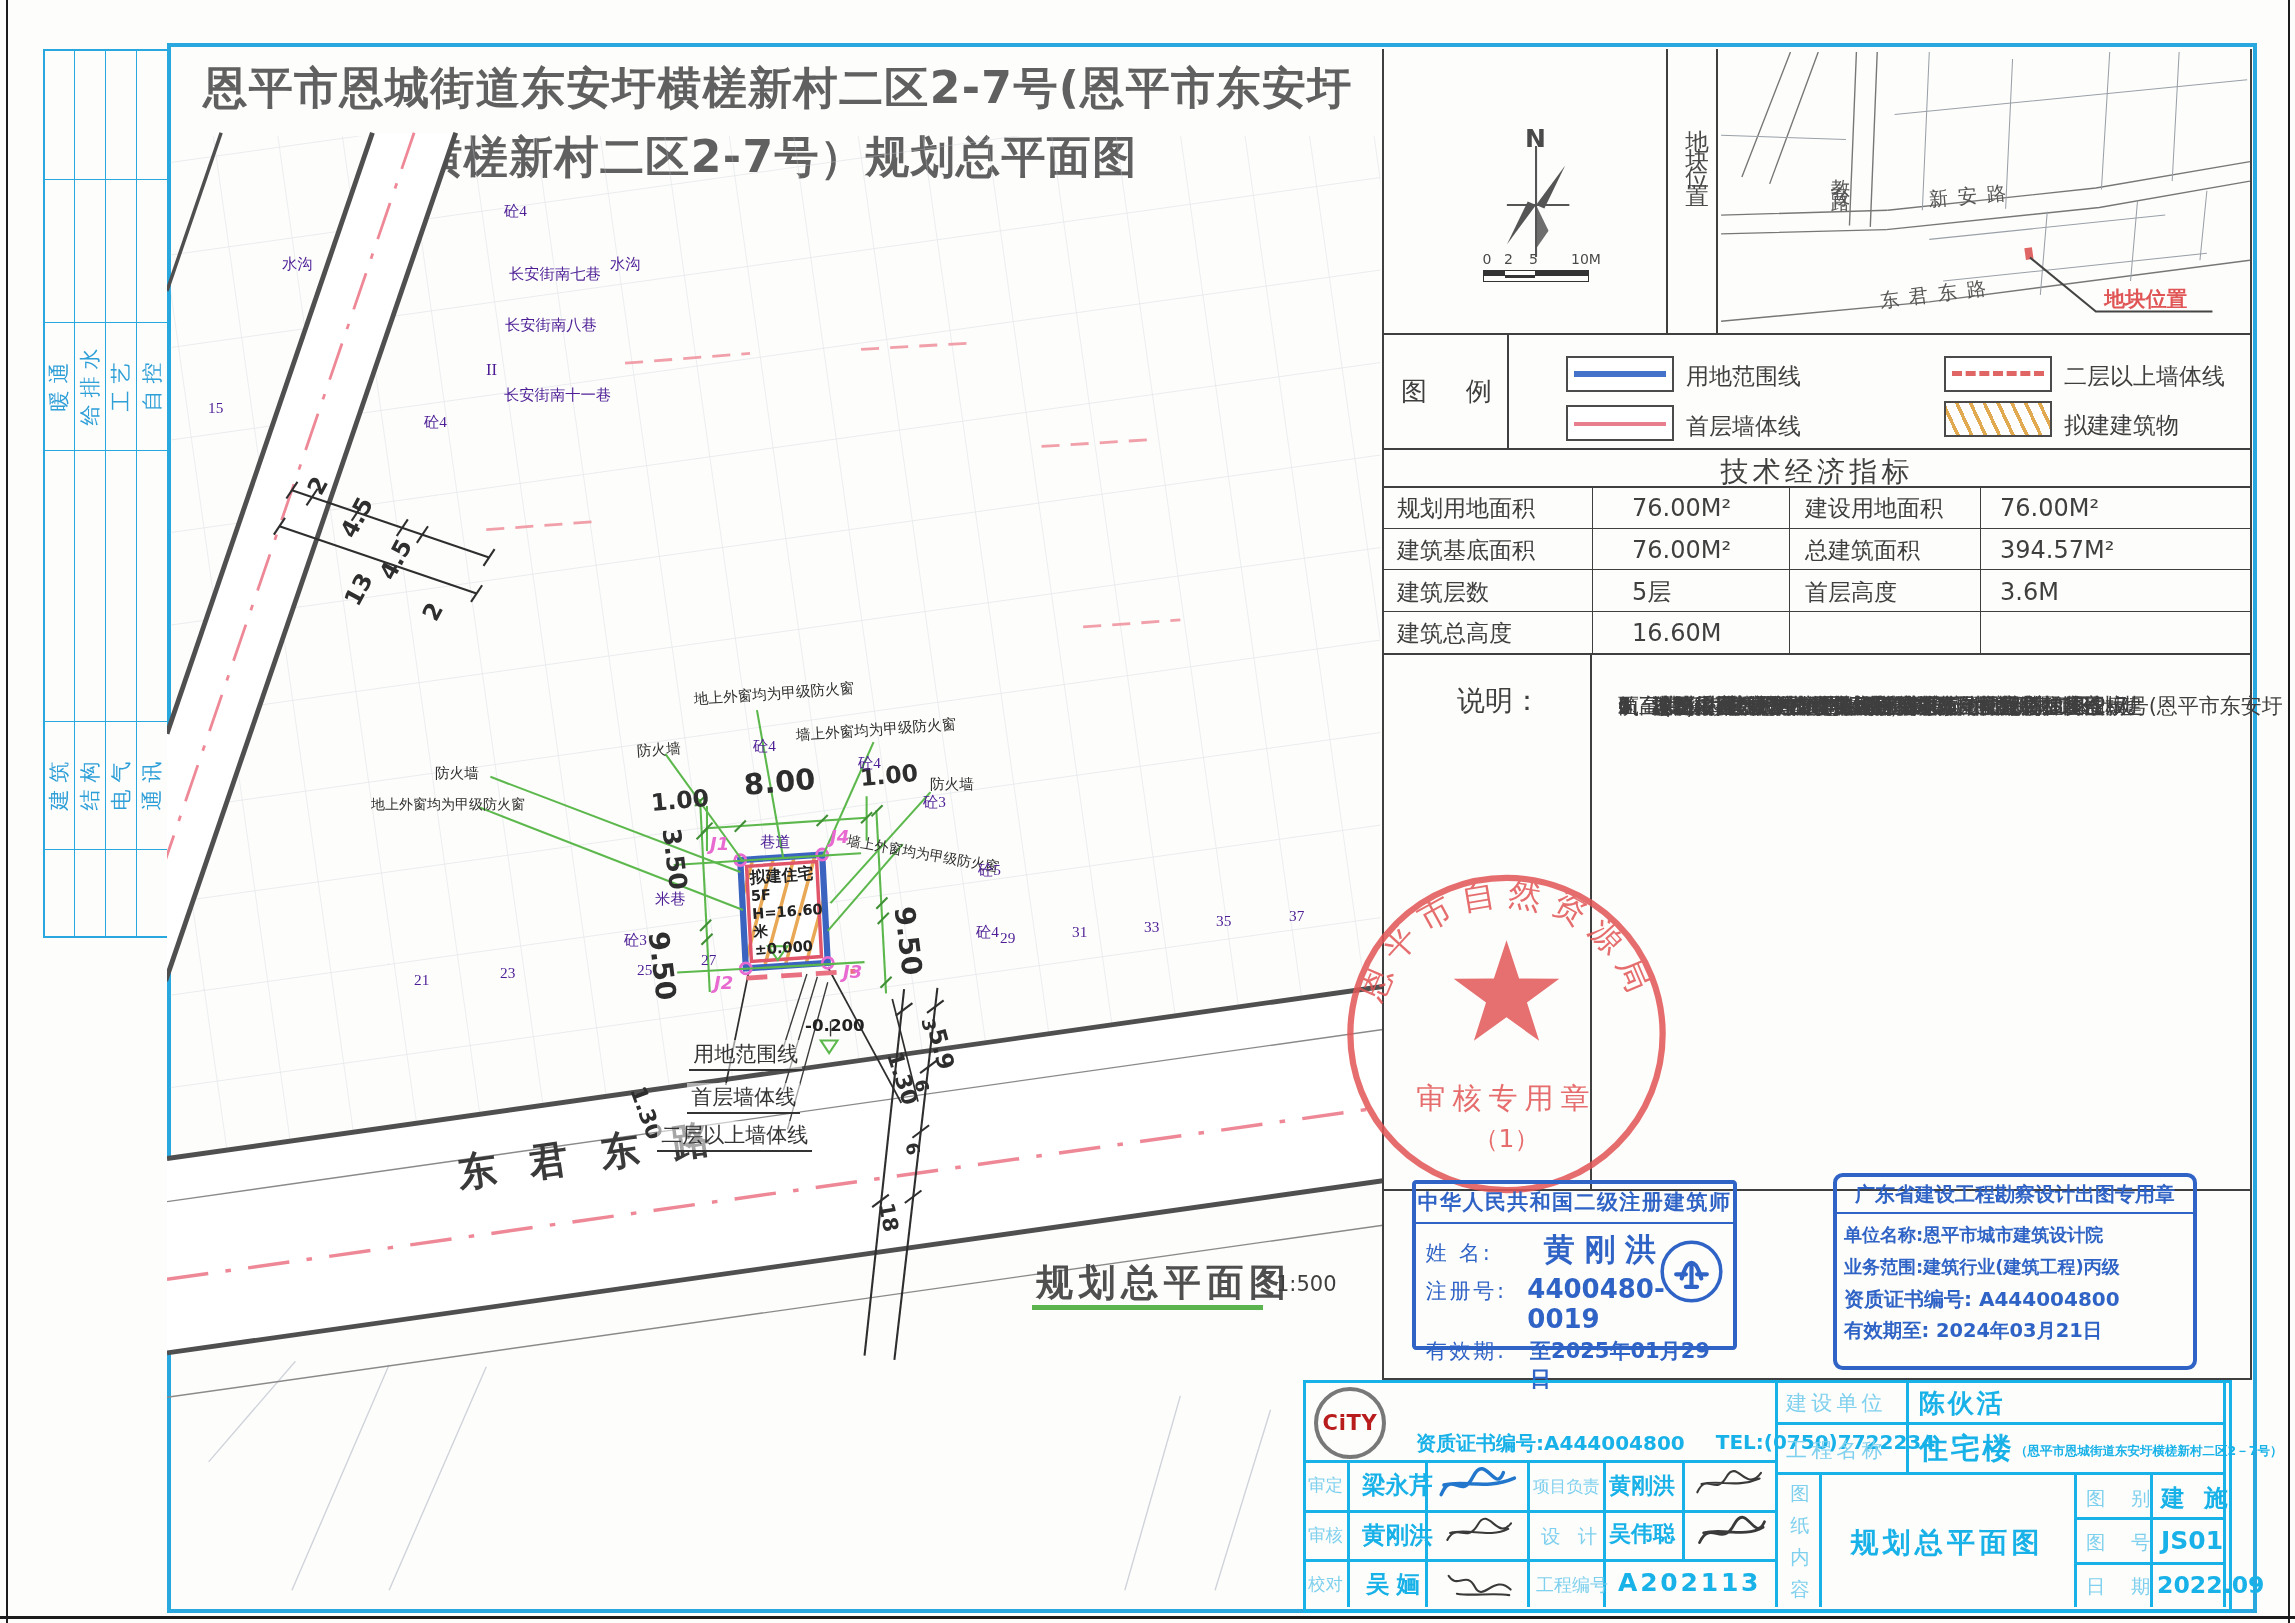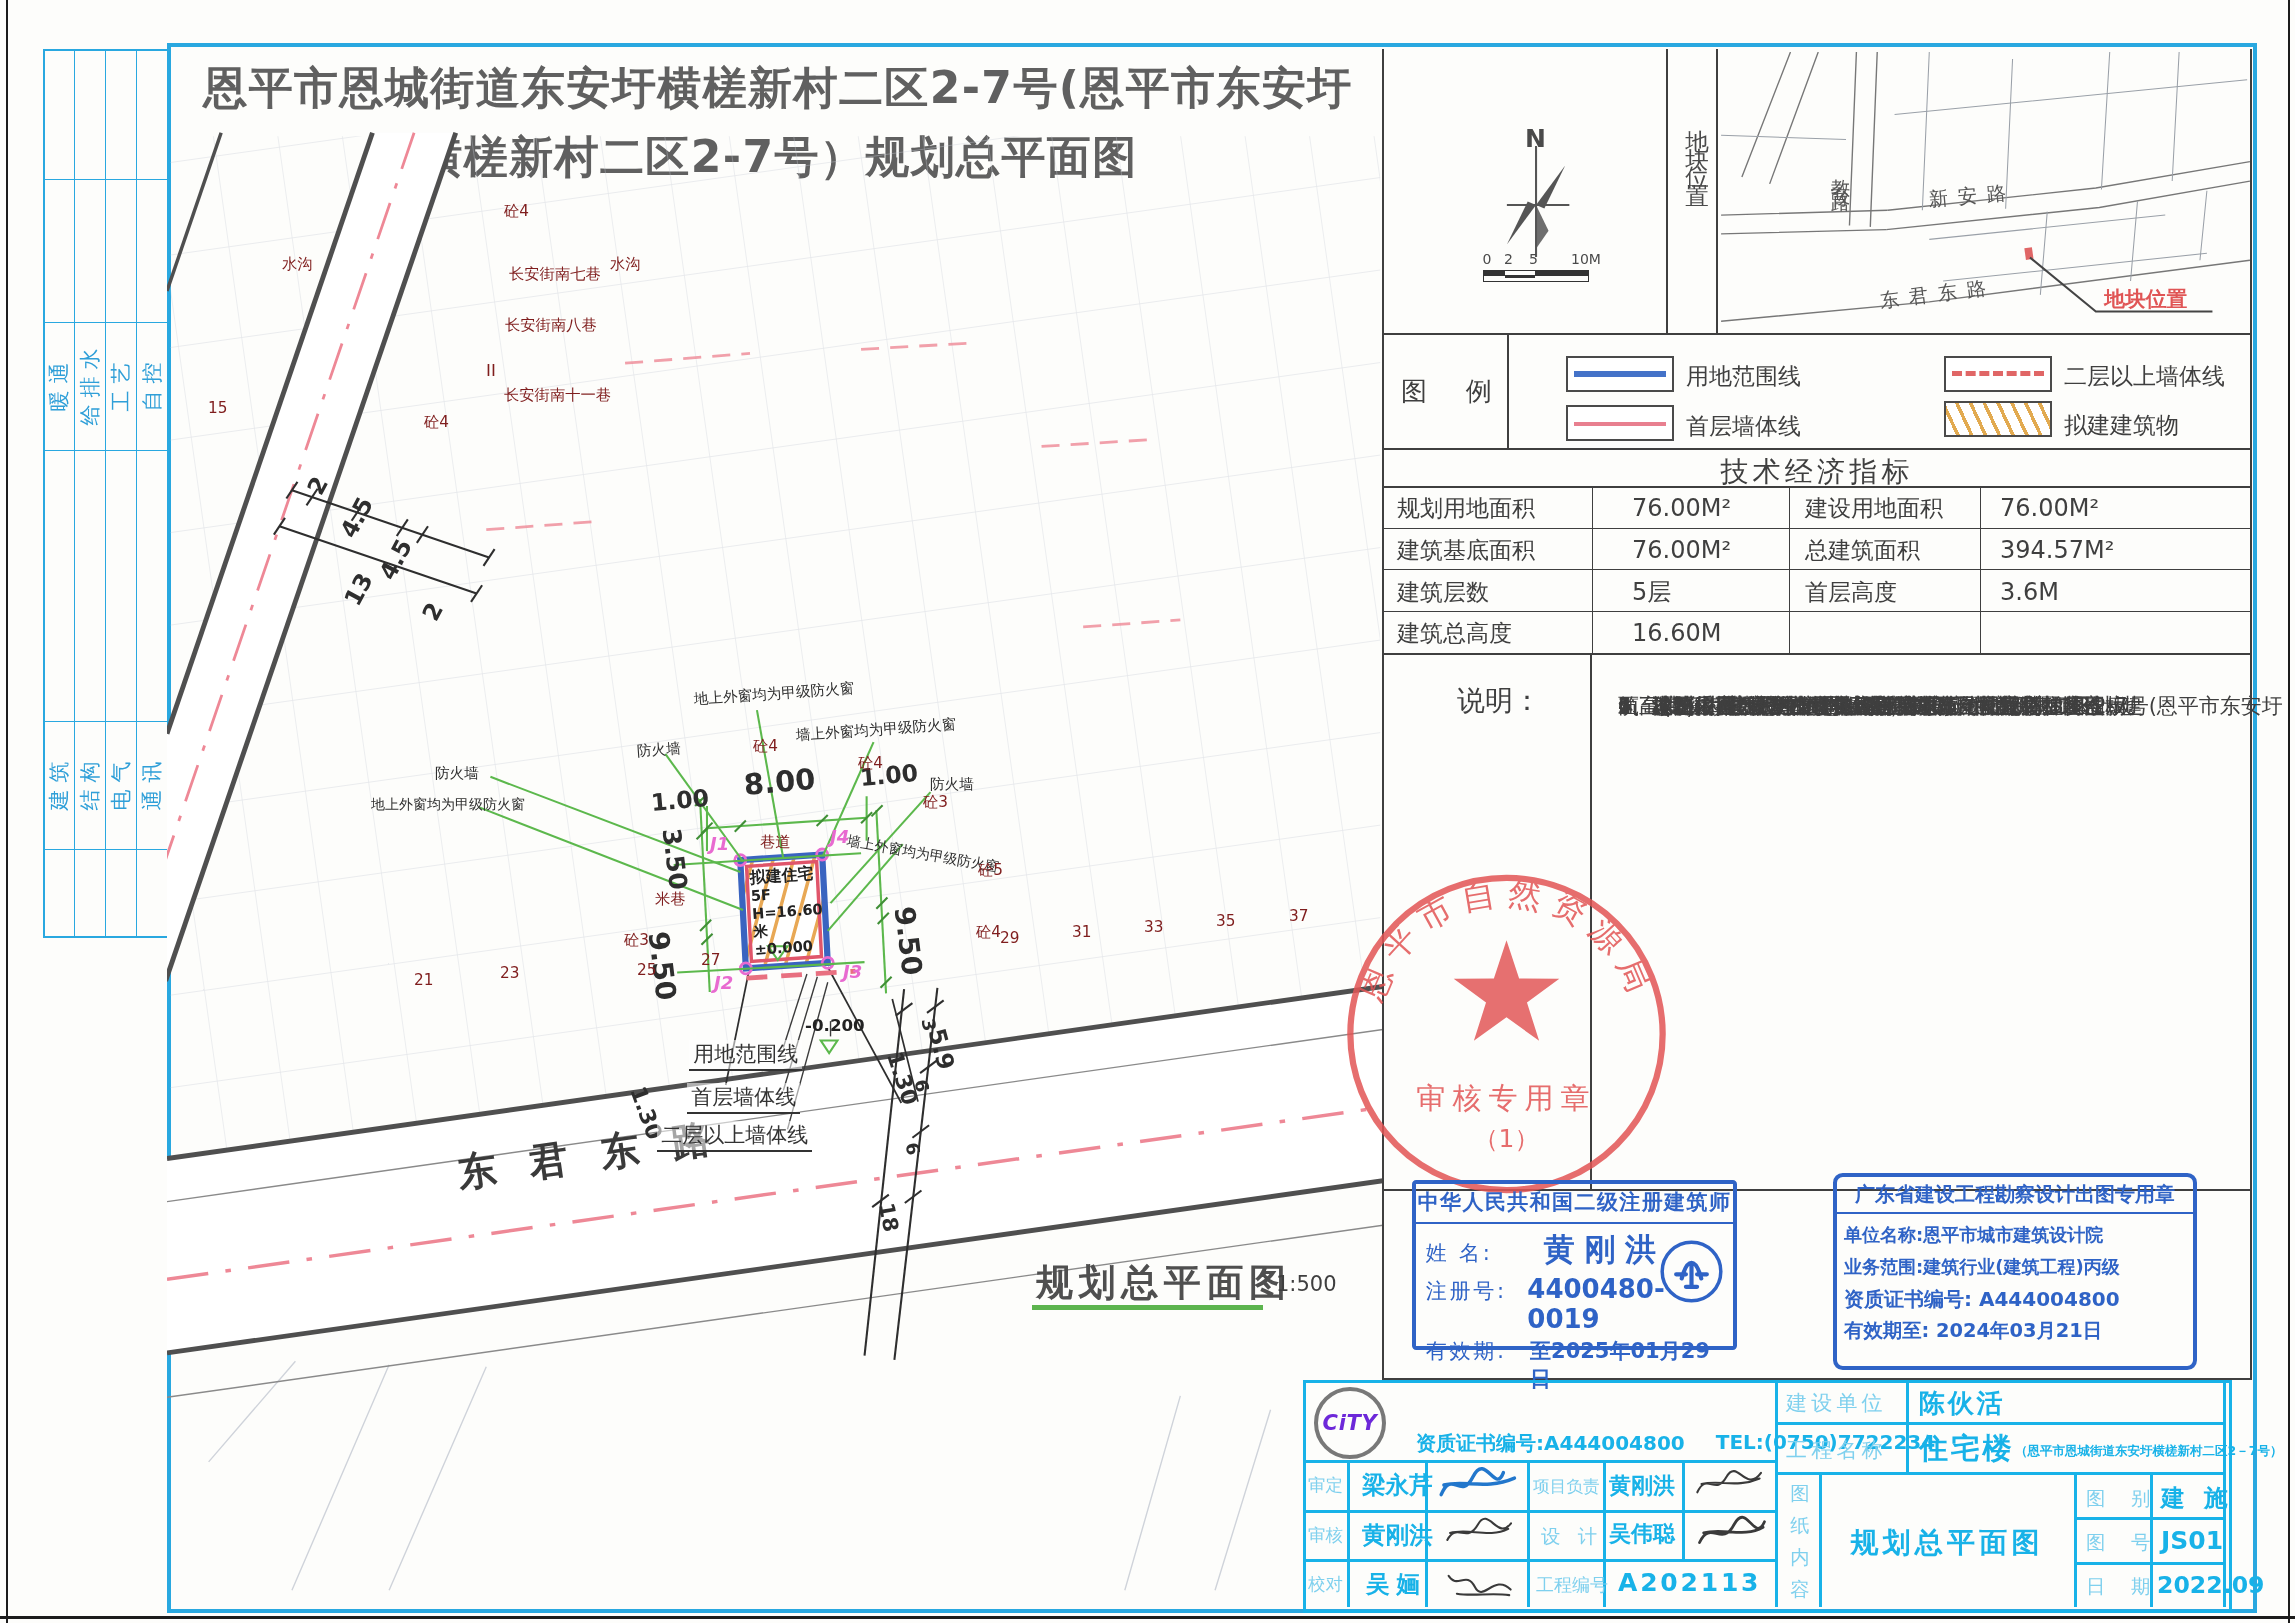--- a/index.html
+++ b/index.html
@@ -27,34 +27,34 @@
   .leglab{font-size:23px;color:#3f3f3f;}
   
   .ind-l{font-size:23px;}
   .ind-v{font-size:24px;}
   .cell{position:absolute;height:42px;line-height:42px;}
   
   .noteline{font-size:21px;line-height:26px;color:#3f3f3f;white-space:nowrap;}
   
   .dim{position:absolute;color:#2e2e2e;font-weight:600;transform-origin:left center;white-space:nowrap;}
   .ann{position:absolute;color:#2e2e2e;white-space:nowrap;transform-origin:left center;}
-  .faint{position:absolute;color:#7f1d1d;white-space:nowrap;}
+  .faint{position:absolute;color:#4c1d95;white-space:nowrap;font-family:Liberation Serif, serif;}
   .jlab{position:absolute;color:#e86ad0;font-style:italic;font-size:18px;font-weight:600;}
   .wline{position:absolute;font-size:21px;color:#333;border-bottom:2.1px solid #333;padding:0 4.2px 1.4px 4.2px;background:rgba(255,255,255,.55);}
   .bldtxt{font-weight:600;color:#222;}
   
   .stamp-arch{border:4.2px solid #2f63c6;border-radius:4.2px;color:#2f63c6;}
   .stamp-gd{border:4.9px solid #2f63c6;border-radius:9.7px;color:#2f63c6;}
   .srow{display:flex;align-items:baseline;}
   
   .tb-lab{color:#7fd0ee;}
   .tb-val{color:#18b2e8;font-weight:700;}
   .citylogo{width:64px;height:64px;border:4.9px solid #787878;border-radius:50%;
-            display:flex;align-items:center;justify-content:center;color:#6d28d9;
-            font-weight:700;font-size:21px;font-style:italic;letter-spacing:0.7px;}
+            display:flex;align-items:center;justify-content:center;color:#b91c1c;
+            font-weight:700;font-size:21px;letter-spacing:0.7px;}
   .sig svg{display:block;}
   .seal-text{fill:#e25555;}
 </style>
 </head>
 <body>
 
 <div class="page">
 
   <div class="abs edge" style="left:5.6px;top:0;width:2.8px;height:1623px;"></div>
   <div class="abs edge" style="left:0;top:1616px;width:2295px;height:2.8px;"></div>

